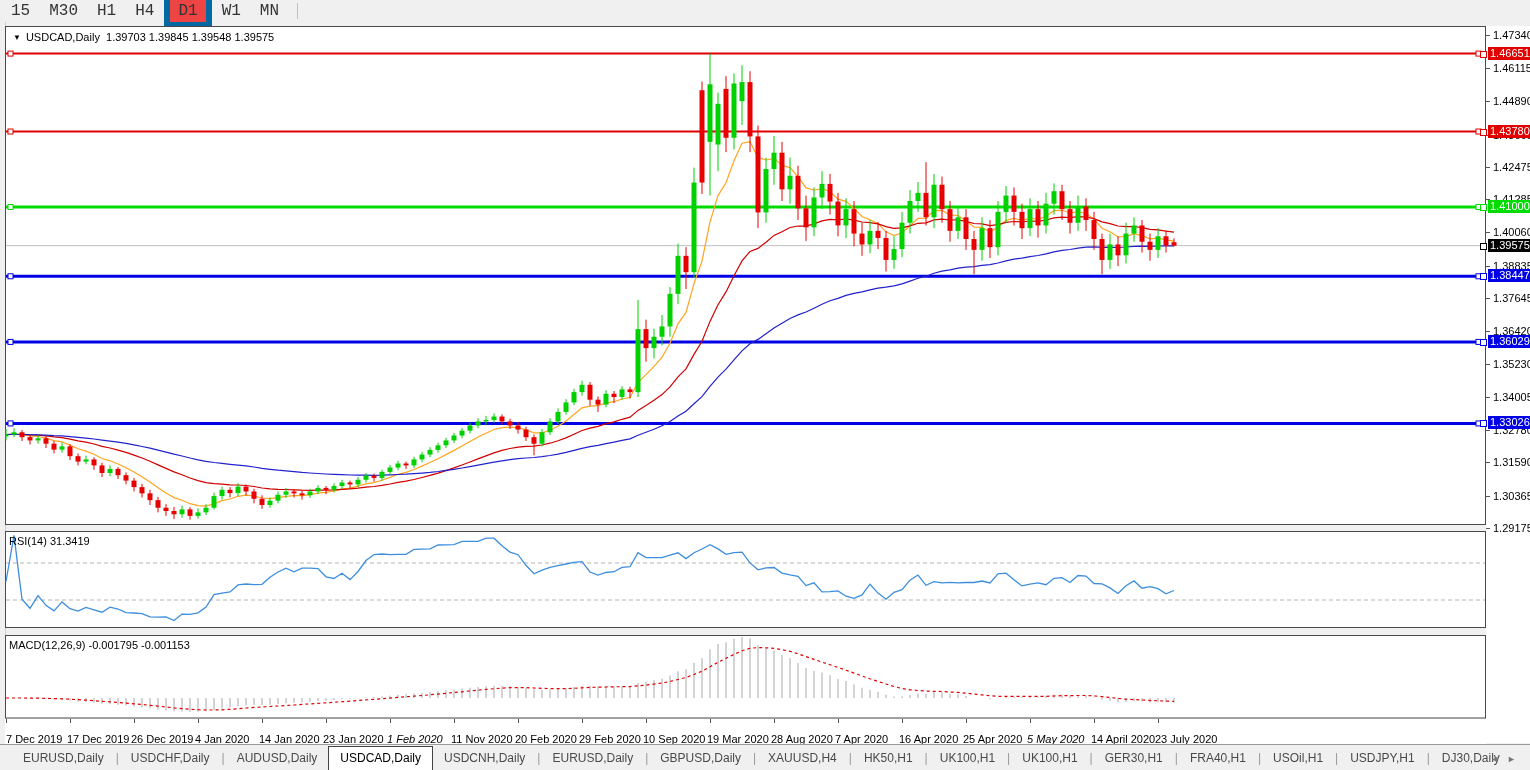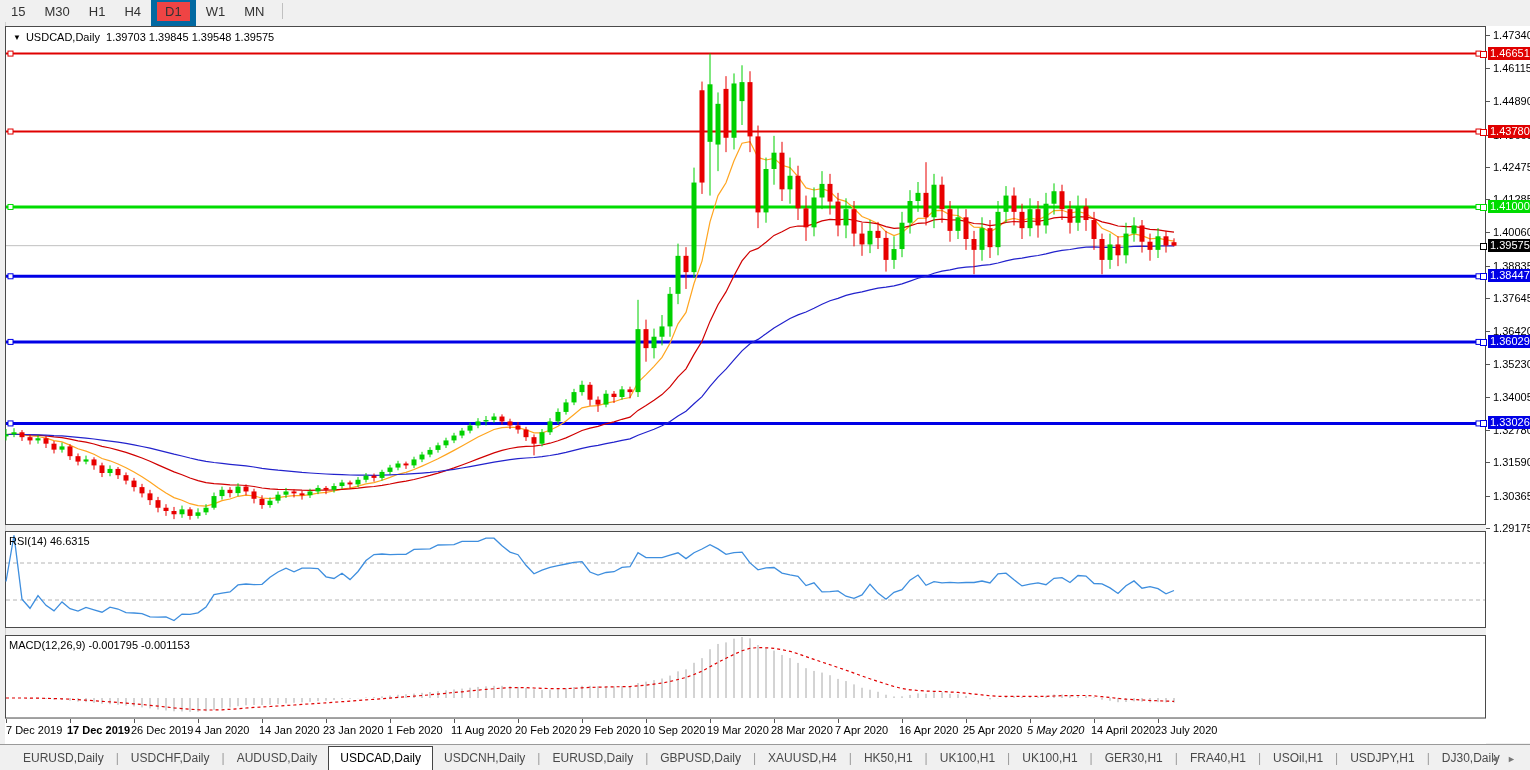--- a/index.html
+++ b/index.html
@@ -1,40 +1,40 @@
 <!DOCTYPE html>
 <html><head>
 <meta charset="utf-8">
 <style>
   html,body{margin:0;padding:0;background:#d8d8d8;}
   #app{position:relative;width:1530px;height:770px;background:#f0f0f0;overflow:hidden;
        font-family:"Liberation Sans",sans-serif;-webkit-font-smoothing:antialiased;}
   
   .toolbar{position:absolute;left:0;top:0;width:100%;height:22px;background:#f0f0f0;
            display:flex;align-items:center;padding-left:2px;box-sizing:border-box;}
-  .tf-btn{font-size:13px;color:#333;padding:2px 8px;margin-right:1px;border:1px solid transparent;cursor:default;}
+  .tf-btn{font-size:16px;color:#333;padding:2px 8px;margin-right:1px;border:1px solid transparent;cursor:default;font-family:Liberation Mono, monospace;}
   .tf-btn.active{background:#ef4444;border:6px solid #0369a1;}
   .tf-sep{width:1px;height:16px;background:#c0c0c0;margin:0 8px;}
   
   #chart-svg{position:absolute;left:5px;top:26px;}
   .left-edge{position:absolute;left:0;top:22px;width:5px;height:726px;background:#f0f0f0;border-right:1px solid #d0d0d0;}
   
   .pane-label{position:absolute;font-size:11px;color:#000;z-index:6;white-space:pre;}
   .tri{font-size:8px;margin-right:5px;position:relative;top:-1px;}
   
   .axis-col{position:absolute;left:1486px;top:26px;width:44px;height:717px;background:#ffffff;
             font-size:11px;color:#000;z-index:4;}
   .tick-dash{position:absolute;left:0;width:4px;height:1px;background:#555;}
   .tick-label{position:absolute;left:7px;white-space:nowrap;}
   .badge{position:absolute;left:2px;font-size:11px;height:13px;line-height:13px;padding:0 2px;z-index:5;white-space:nowrap;}
   .badge-sq{position:absolute;width:5px;height:5px;background:#fff;z-index:5;}
   
   .date-axis{position:absolute;left:5px;top:719px;width:1481px;height:25px;background:#ffffff;
              font-size:11px;color:#000;overflow:hidden;z-index:3;}
-  .date-label{position:absolute;top:5px;white-space:nowrap;}
+  .date-label{position:absolute;top:14px;white-space:nowrap;}
   .date-tick{position:absolute;top:0;width:1px;height:4px;background:#555;}
   
   .tabs{position:absolute;left:0;top:744px;width:100%;height:26px;background:#f0f0f0;border-top:1px solid #9a9a9a;
         display:flex;align-items:flex-end;font-size:12px;color:#4a4a4a;padding-left:12px;box-sizing:border-box;}
   .tab{padding:4px 11px 5px 11px;white-space:nowrap;cursor:default;}
   .tab.active{background:#ffffff;border:1px solid #444;border-bottom:1px solid #fff;color:#000;margin-bottom:0;position:relative;top:1px;}
   .tab-sep{color:#999;padding:0 1px 5px 1px;}
   .scroll-arrows{position:absolute;right:6px;bottom:6px;font-size:9px;color:#777;letter-spacing:8px;cursor:default;}
 </style>
 </head>
@@ -525,21 +525,21 @@
       <line x1="1137" y1="672" x2="1137" y2="675.6911420799968" stroke="#a8a8a8" stroke-width="1"></line>
       <line x1="1145" y1="672" x2="1145" y2="676.4115495362585" stroke="#a8a8a8" stroke-width="1"></line>
       <line x1="1153" y1="672" x2="1153" y2="676.1403411383296" stroke="#a8a8a8" stroke-width="1"></line>
       <line x1="1161" y1="672" x2="1161" y2="676.4147147167234" stroke="#a8a8a8" stroke-width="1"></line>
       <line x1="1169" y1="672" x2="1169" y2="676.587223193053" stroke="#a8a8a8" stroke-width="1"></line>
       <polyline points="1,672.0 9,672.0 17,672.0 25,672.1 33,672.2 41,672.3 49,672.6 57,672.8 65,673.2 73,673.7 81,674.2 89,674.7 97,675.3 105,675.9 113,676.5 121,677.1 129,677.8 137,678.5 145,679.3 153,680.1 161,681.0 169,681.9 177,682.6 185,683.2 193,683.7 201,684.0 209,684.0 217,683.8 225,683.3 233,682.7 241,682.0 249,681.4 257,681.0 265,680.5 273,680.0 281,679.5 289,679.0 297,678.4 305,677.9 313,677.4 321,676.8 329,676.3 337,675.7 345,675.1 353,674.5 361,673.9 369,673.3 377,672.7 385,672.1 393,671.4 401,670.8 409,670.2 417,669.5 425,668.8 433,668.1 441,667.3 449,666.5 457,665.8 465,664.9 473,664.1 481,663.4 489,662.7 497,662.1 505,661.7 513,661.6 521,661.6 529,662.0 537,662.3 545,662.6 553,662.7 561,662.6 569,662.3 577,661.8 585,661.4 593,661.2 601,661.0 609,660.8 617,660.7 625,660.6 633,659.9 641,659.1 649,658.1 657,657.0 665,655.5 673,653.5 681,651.4 689,648.5 697,645.2 705,640.8 713,636.3 721,632.3 729,628.4 737,624.8 745,622.3 753,621.6 761,621.8 769,622.3 777,623.7 785,625.3 793,627.7 801,630.6 809,633.4 817,636.1 825,638.7 833,641.5 841,644.2 849,647.1 857,650.0 865,652.8 873,655.4 881,658.0 889,660.5 897,662.5 905,663.8 913,664.5 921,665.1 929,665.3 937,665.5 945,666.0 953,666.4 961,667.1 969,668.1 977,668.9 985,669.8 993,670.3 1001,670.3 1009,670.3 1017,670.4 1025,670.4 1033,670.4 1041,670.3 1049,670.0 1057,669.7 1065,669.6 1073,669.5 1081,669.5 1089,669.9 1097,670.7 1105,671.5 1113,672.4 1121,673.2 1129,673.6 1137,674.0 1145,674.5 1153,674.8 1161,675.1 1169,675.4" fill="none" stroke="#e00000" stroke-width="1.2" stroke-dasharray="3 3"></polyline>
     </svg>
 
   <div class="pane-label" style="left:13px;top:31px;"><span class="tri">▼</span><span>USDCAD,Daily</span>&nbsp;&nbsp;<span>1.39703 1.39845 1.39548 1.39575</span></div>
 
-  <div class="pane-label" style="left:9px;top:535px;">RSI(14) 46.6315</div>
+  <div class="pane-label" style="left:9px;top:535px;">RSI(14) 31.3419</div>
   <div class="pane-label" style="left:9px;top:639px;">MACD(12,26,9) -0.001795 -0.001153</div>
 
   <div class="axis-col" id="axis-col">
       <div class="tick-dash" style="top: 9px;"></div>
       <div class="tick-label" style="top: 3px;">1.47340</div>
       <div class="tick-dash" style="top: 42px;"></div>
       <div class="tick-label" style="top: 36px;">1.46115</div>
       <div class="tick-dash" style="top: 75px;"></div>
       <div class="tick-label" style="top: 69px;">1.44890</div>
       <div class="tick-dash" style="top: 109px;"></div>
@@ -581,43 +581,43 @@
       <div class="badge-sq" style="top: 394px; left: -6px; border: 1px solid rgb(0, 0, 230);"></div>
       <div class="badge" style="top: 390px; background: rgb(0, 0, 230); color: rgb(255, 255, 255);">1.33026</div>
       <div class="badge-sq" style="top: 217px; left: -6px; border: 1px solid rgb(0, 0, 0);"></div>
       <div class="badge" style="top: 213px; background: rgb(0, 0, 0); color: rgb(255, 255, 255);">1.39575</div>
     </div>
 
   <div class="date-axis" id="date-axis">
       <div class="date-tick" style="left: 1px;"></div>
       <div class="date-label" style="left: 1px;">7 Dec 2019</div>
       <div class="date-tick" style="left: 65px;"></div>
-      <div class="date-label" style="left: 62px; font-weight: bold;">17 Dec 2019</div>
+      <div class="date-label" style="left: 62px;">17 Dec 2019</div>
       <div class="date-tick" style="left: 129px;"></div>
       <div class="date-label" style="left: 126px;">26 Dec 2019</div>
       <div class="date-tick" style="left: 193px;"></div>
       <div class="date-label" style="left: 190px;">4 Jan 2020</div>
       <div class="date-tick" style="left: 257px;"></div>
       <div class="date-label" style="left: 254px;">14 Jan 2020</div>
       <div class="date-tick" style="left: 321px;"></div>
       <div class="date-label" style="left: 318px;">23 Jan 2020</div>
       <div class="date-tick" style="left: 385px;"></div>
-      <div class="date-label" style="left: 382px;">1 Feb 2020</div>
+      <div class="date-label" style="left: 382px; font-style: italic;">1 Feb 2020</div>
       <div class="date-tick" style="left: 449px;"></div>
-      <div class="date-label" style="left: 446px;">11 Aug 2020</div>
+      <div class="date-label" style="left: 446px;">11 Nov 2020</div>
       <div class="date-tick" style="left: 513px;"></div>
       <div class="date-label" style="left: 510px;">20 Feb 2020</div>
       <div class="date-tick" style="left: 577px;"></div>
       <div class="date-label" style="left: 574px;">29 Feb 2020</div>
       <div class="date-tick" style="left: 641px;"></div>
       <div class="date-label" style="left: 638px;">10 Sep 2020</div>
       <div class="date-tick" style="left: 705px;"></div>
       <div class="date-label" style="left: 702px;">19 Mar 2020</div>
       <div class="date-tick" style="left: 769px;"></div>
-      <div class="date-label" style="left: 766px;">28 Mar 2020</div>
+      <div class="date-label" style="left: 766px;">28 Aug 2020</div>
       <div class="date-tick" style="left: 833px;"></div>
       <div class="date-label" style="left: 830px;">7 Apr 2020</div>
       <div class="date-tick" style="left: 897px;"></div>
       <div class="date-label" style="left: 894px; text-align: right;">16 Apr 2020</div>
       <div class="date-tick" style="left: 961px;"></div>
       <div class="date-label" style="left: 958px;">25 Apr 2020</div>
       <div class="date-tick" style="left: 1025px;"></div>
       <div class="date-label" style="left: 1022px; font-style: italic;">5 May 2020</div>
       <div class="date-tick" style="left: 1089px;"></div>
       <div class="date-label" style="left: 1086px;">14 April 2020</div>

